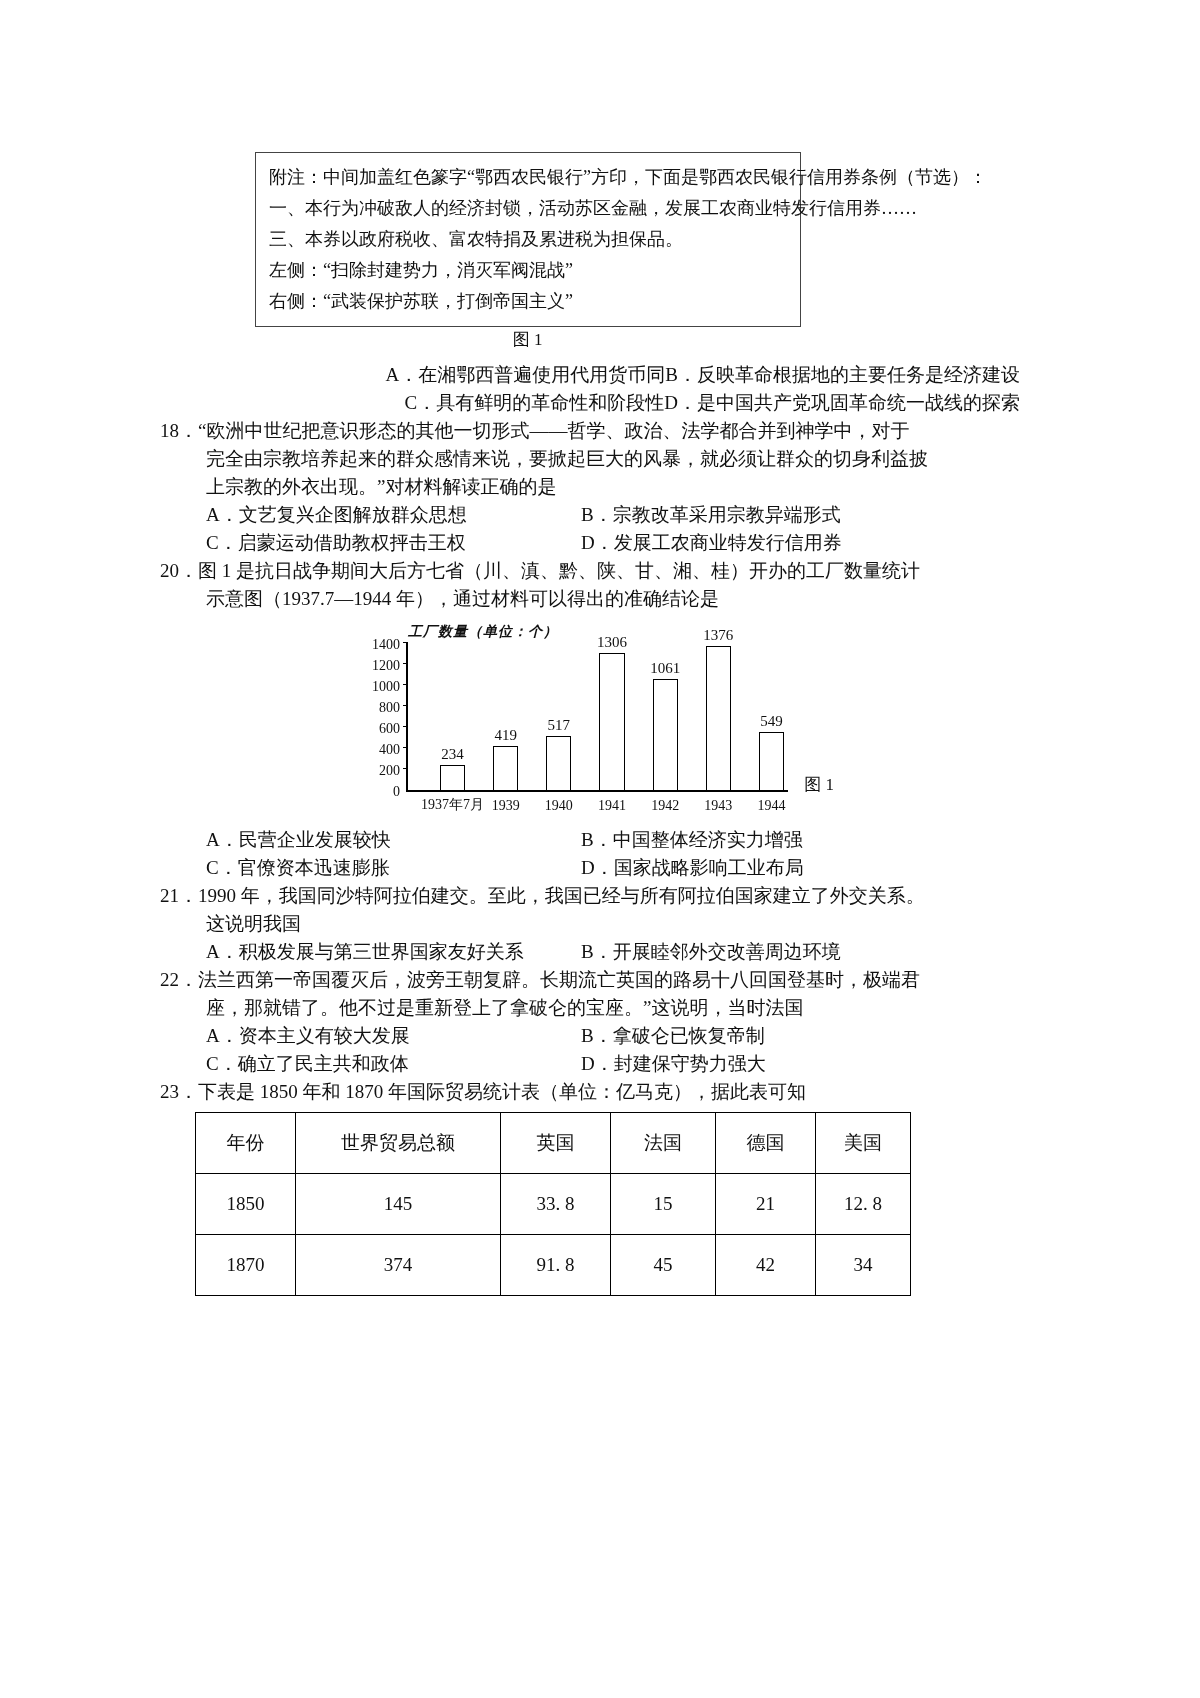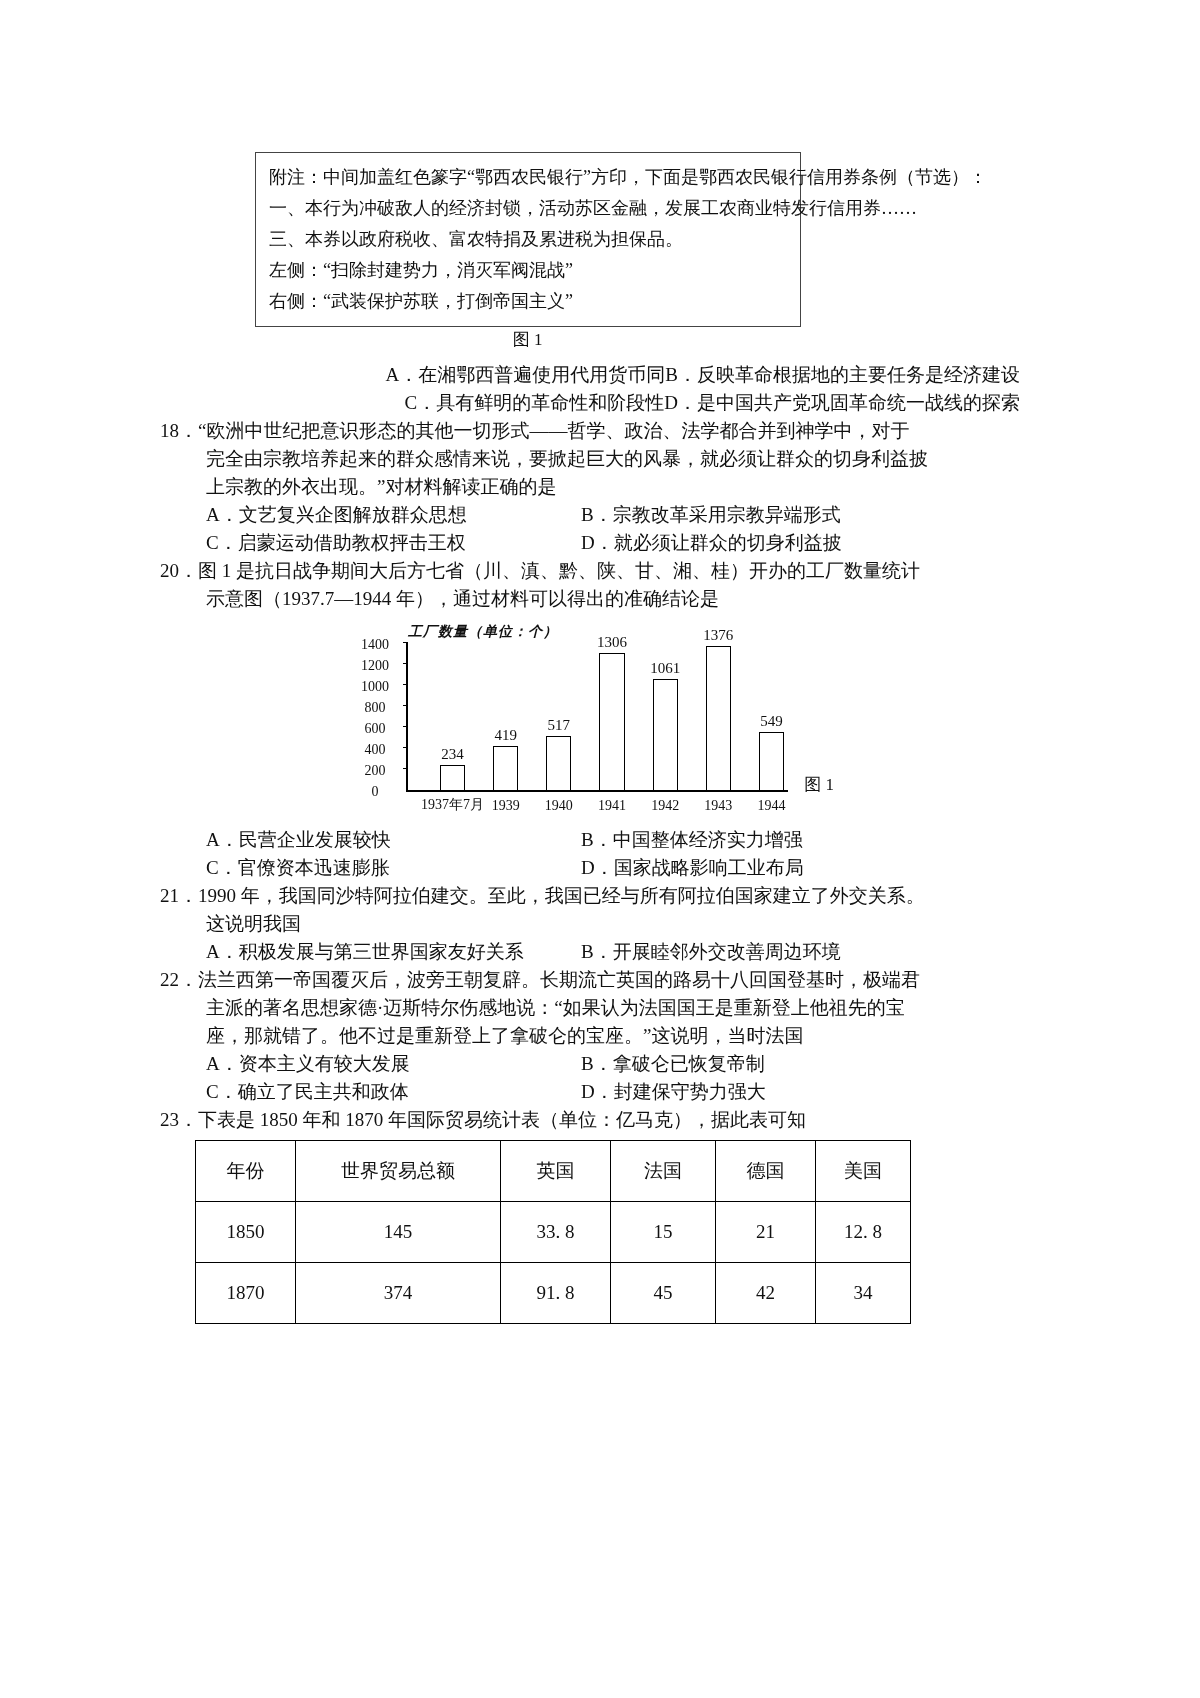--- a/index.html
+++ b/index.html
@@ -20,21 +20,21 @@
     padding:9px 13px;font-size:18px;line-height:31px;
   }
   .fig-box .box-line{white-space:nowrap;}
   .fig-caption{margin-left:95px;width:545px;text-align:center;font-size:17px;line-height:26px;}
 
   
   .chart-wrap{margin:8px 0 6px 200px;width:480px;}
   .chart-title{font-size:14px;line-height:22px;padding-left:48px;font-weight:bold;letter-spacing:1px;font-style:italic;}
   .chart-body{display:flex;align-items:flex-end;position:relative;width:fit-content;}
   .yaxis{position:relative;width:46px;height:147px;font-size:14px;}
-  .ylab{position:absolute;right:12px;width:38px;text-align:center;line-height:14px;}
+  .ylab{position:absolute;right:6px;width:38px;text-align:right;line-height:14px;}
   .plot{
     position:relative;width:372px;height:147px;
     border-left:2px solid #000;border-bottom:2px solid #000;
     display:flex;align-items:flex-end;justify-content:space-around;padding:0 4px;
   }
   .ytick{position:absolute;left:-5px;width:5px;border-top:1px solid #000;}
   .bar-group{position:relative;width:44px;display:flex;flex-direction:column;justify-content:flex-end;align-items:center;margin-left:28px;}
   .bar{width:100%;background:#fff;border:1.5px solid #000;border-bottom:none;box-sizing:border-box;}
   .bar-value{position:absolute;left:50%;transform:translateX(-50%);font-size:15px;line-height:16px;}
   .bar-xlabel{position:absolute;left:50%;transform:translateX(-50%);bottom:-24px;font-size:14px;white-space:nowrap;}
@@ -72,21 +72,21 @@
   </div>
 
   <div>
     <div class="line">18．“欧洲中世纪把意识形态的其他一切形式——哲学、政治、法学都合并到神学中，对于</div>
     <div class="line cont">完全由宗教培养起来的群众感情来说，要掀起巨大的风暴，就必须让群众的切身利益披</div>
     <div class="line cont">上宗教的外衣出现。”对材料解读正确的是</div>
     <div class="opt-row">
       <span class="opt-first">A．文艺复兴企图解放群众思想</span><span>B．宗教改革采用宗教异端形式</span>
     </div>
     <div class="opt-row">
-      <span class="opt-first">C．启蒙运动借助教权抨击王权</span><span>D．就必须让群众的切身利益披</span>
+      <span class="opt-first">C．启蒙运动借助教权抨击王权</span><span>D．发展工农商业特发行信用券</span>
     </div>
   </div>
 
 
   <div>
     <div class="line">20．图 1 是抗日战争期间大后方七省（川、滇、黔、陕、甘、湘、桂）开办的工厂数量统计</div>
     <div class="line cont">示意图（1937.7—1944 年），通过材料可以得出的准确结论是</div>
 
     <div class="chart-wrap">
       <div class="chart-title">工厂数量（单位：个）</div>
@@ -161,21 +161,20 @@
   <div>
     <div class="line">21．1990 年，我国同沙特阿拉伯建交。至此，我国已经与所有阿拉伯国家建立了外交关系。</div>
     <div class="line cont">这说明我国</div>
     <div class="opt-row">
       <span class="opt-first">A．积极发展与第三世界国家友好关系</span><span>B．开展睦邻外交改善周边环境</span>
     </div>
   </div>
 
   <div>
     <div class="line">22．法兰西第一帝国覆灭后，波旁王朝复辟。长期流亡英国的路易十八回国登基时，极端君</div>
-    <div class="line cont">主派的著名思想家德·迈斯特尔伤感地说：“如果认为法国国王是重新登上他祖先的宝</div>
     <div class="line cont">座，那就错了。他不过是重新登上了拿破仑的宝座。”这说明，当时法国</div>
     <div class="opt-row">
       <span class="opt-first">A．资本主义有较大发展</span><span>B．拿破仑已恢复帝制</span>
     </div>
     <div class="opt-row">
       <span class="opt-first">C．确立了民主共和政体</span><span>D．封建保守势力强大</span>
     </div>
   </div>
 
   <div>

